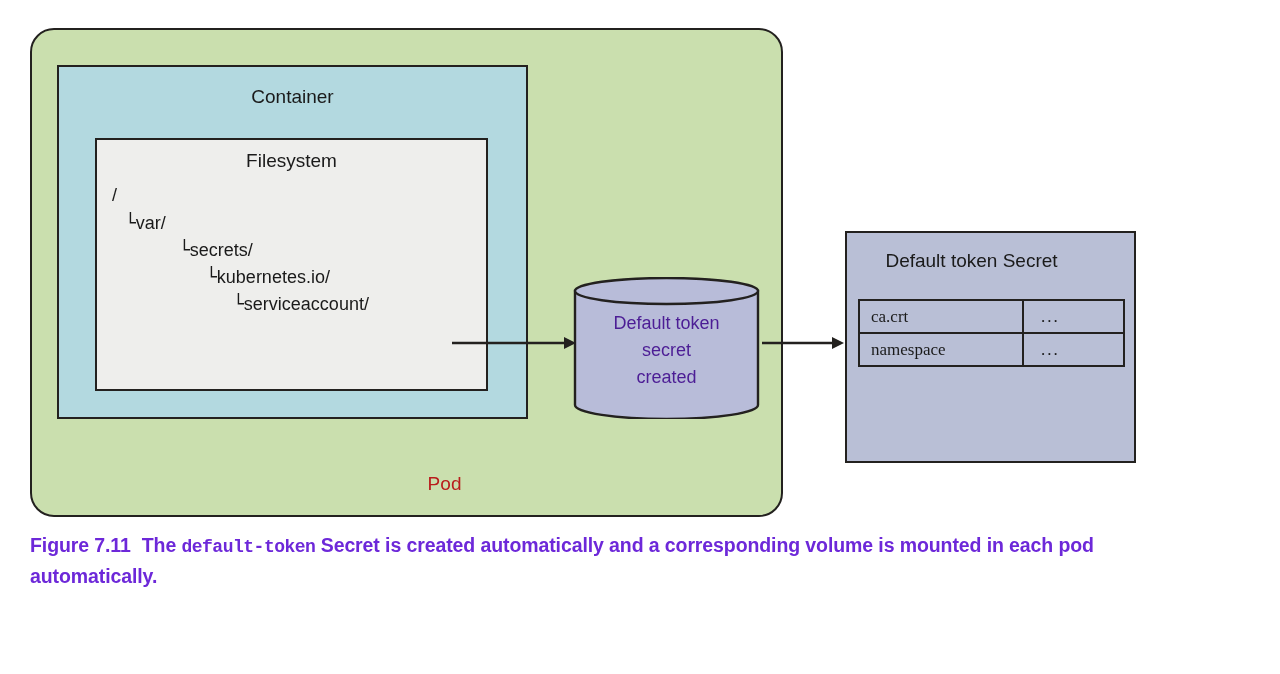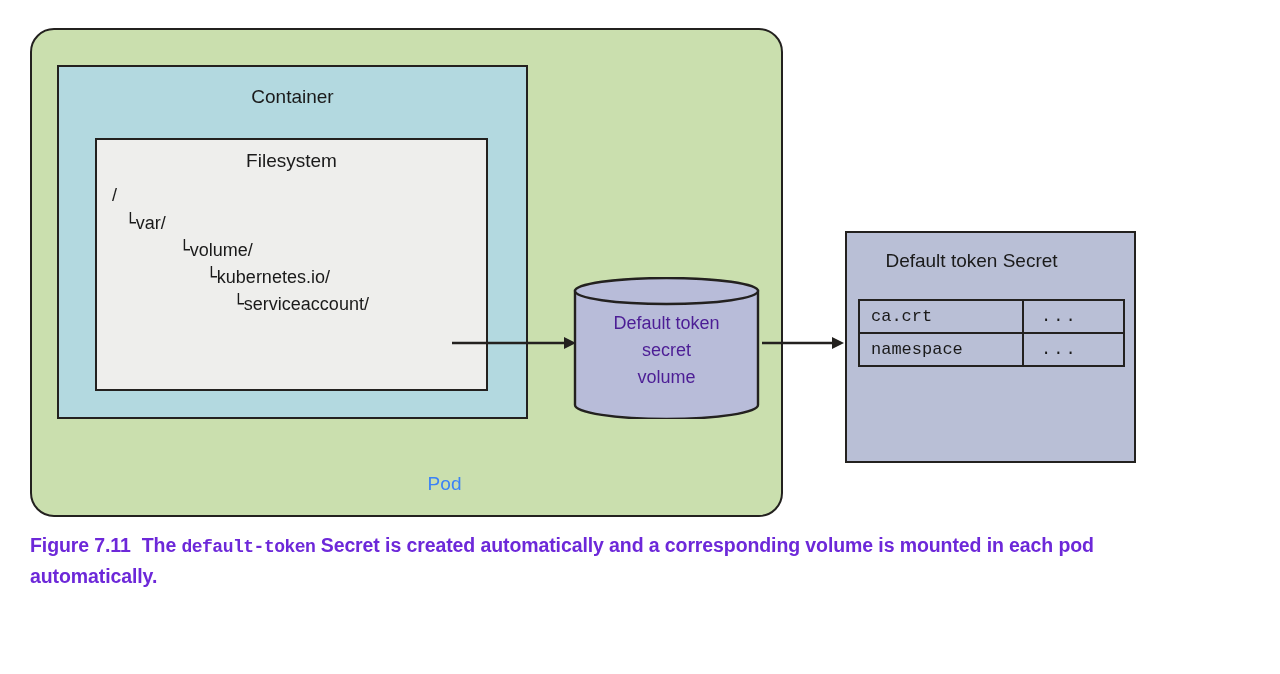--- a/index.html
+++ b/index.html
@@ -35,21 +35,21 @@
     border-radius: 24px;
     box-sizing: border-box;
   }
   .pod-label {
     position: absolute;
     left: 0;
     top: 473px;
     width: 889px;
     text-align: center;
     font-size: 19px;
-    color: #3b82f6;
+    color: #b91c1c;
     letter-spacing: .1px;
   }
 
   
   .container-box {
     position: absolute;
     left: 57px;
     top: 65px;
     width: 471px;
     height: 354px;
@@ -155,21 +155,21 @@
     left: 858px;
     top: 299px;
     width: 265px;
     border-collapse: collapse;
     table-layout: fixed;
   }
   .secret-table td {
     border: 2px solid #23211f;
     height: 33px;
     padding: 0 0 0 11px;
-    font-family: Liberation Mono, monospace;
+    font-family: Liberation Serif, serif;
     font-size: 17px;
     color: #1a1a1a;
     background: #b9bfd6;
     box-sizing: border-box;
   }
   .secret-table td.key-cell { width: 164px; }
   .secret-table td.val-cell { width: 101px; padding-left: 17px; letter-spacing: 2px; }
 
   
   .caption {
@@ -200,40 +200,40 @@
 
   <div class="container-box"></div>
   <div class="container-label">Container</div>
 
   <div class="filesystem-box"></div>
   <div class="filesystem-label">Filesystem</div>
 
   <div class="fs-tree">
     <div class="fs-row"><span>/</span></div>
     <div class="fs-row"><span style="padding-left:13px"></span><span class="fs-elbow">└</span><span>var/</span></div>
-    <div class="fs-row"><span style="padding-left:67px"></span><span class="fs-elbow">└</span><span>volume/</span></div>
+    <div class="fs-row"><span style="padding-left:67px"></span><span class="fs-elbow">└</span><span>secrets/</span></div>
     <div class="fs-row"><span style="padding-left:94px"></span><span class="fs-elbow">└</span><span>kubernetes.io/</span></div>
     <div class="fs-row"><span style="padding-left:121px"></span><span class="fs-elbow">└</span><span>serviceaccount/</span></div>
   </div>
 
   <svg class="arrow-svg" style="left:452px; top:335px;" width="126" height="16">
     <line x1="0" y1="8" x2="112" y2="8" stroke="#23211f" stroke-width="2.4"></line>
     <polygon points="112,2 124,8 112,14" fill="#23211f"></polygon>
   </svg>
 
   <div class="cylinder">
     <svg class="cyl-svg" width="187" height="142" viewBox="0 0 187 142">
       <path d="M 2,14 L 2,128 A 91.5,14 0 0 0 185,128 L 185,14 Z" fill="#b8bcd9" stroke="#23211f" stroke-width="2.4"></path>
       <ellipse cx="93.5" cy="14" rx="91.5" ry="13" fill="#b8bcd9" stroke="#23211f" stroke-width="2.4"></ellipse>
     </svg>
   </div>
   <div class="cyl-text">
     <div>Default token</div>
     <div>secret</div>
-    <div>volume</div>
+    <div>created</div>
   </div>
 
   <svg class="arrow-svg" style="left:762px; top:335px;" width="84" height="16">
     <line x1="0" y1="8" x2="70" y2="8" stroke="#23211f" stroke-width="2.4"></line>
     <polygon points="70,2 82,8 70,14" fill="#23211f"></polygon>
   </svg>
 
   <div class="secret-box"></div>
   <div class="secret-title">Default token Secret</div>
   <table class="secret-table">

